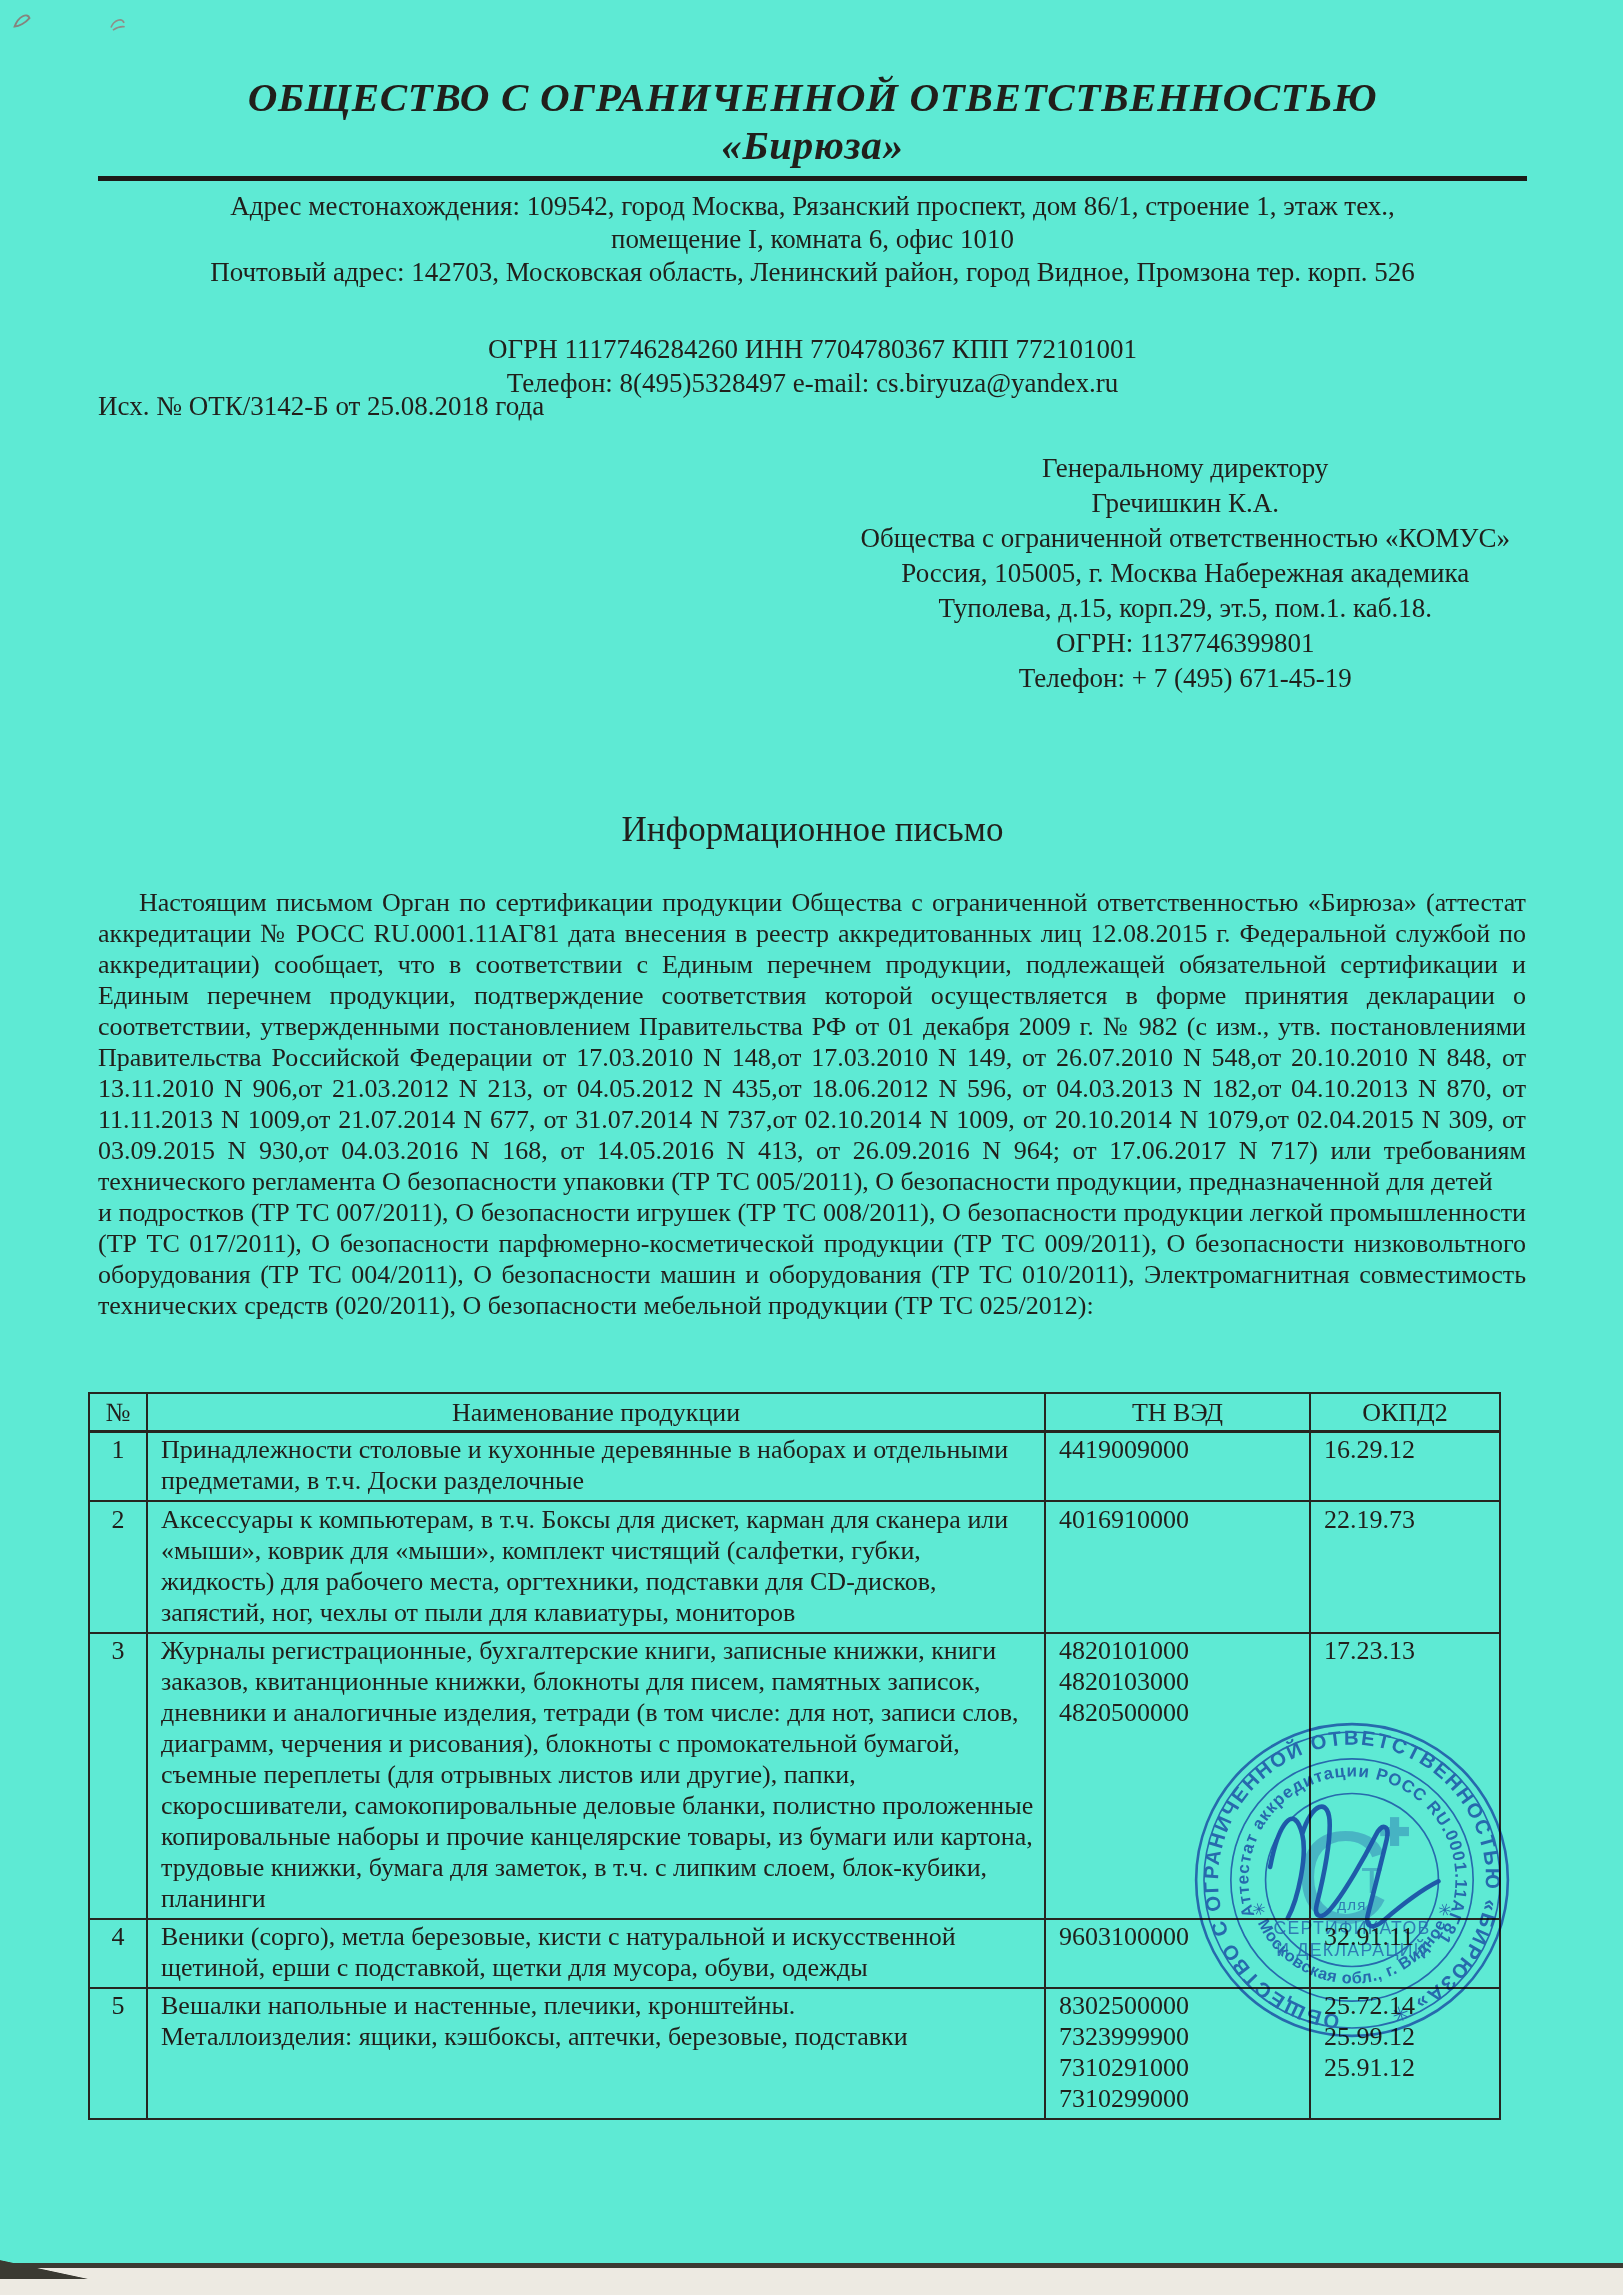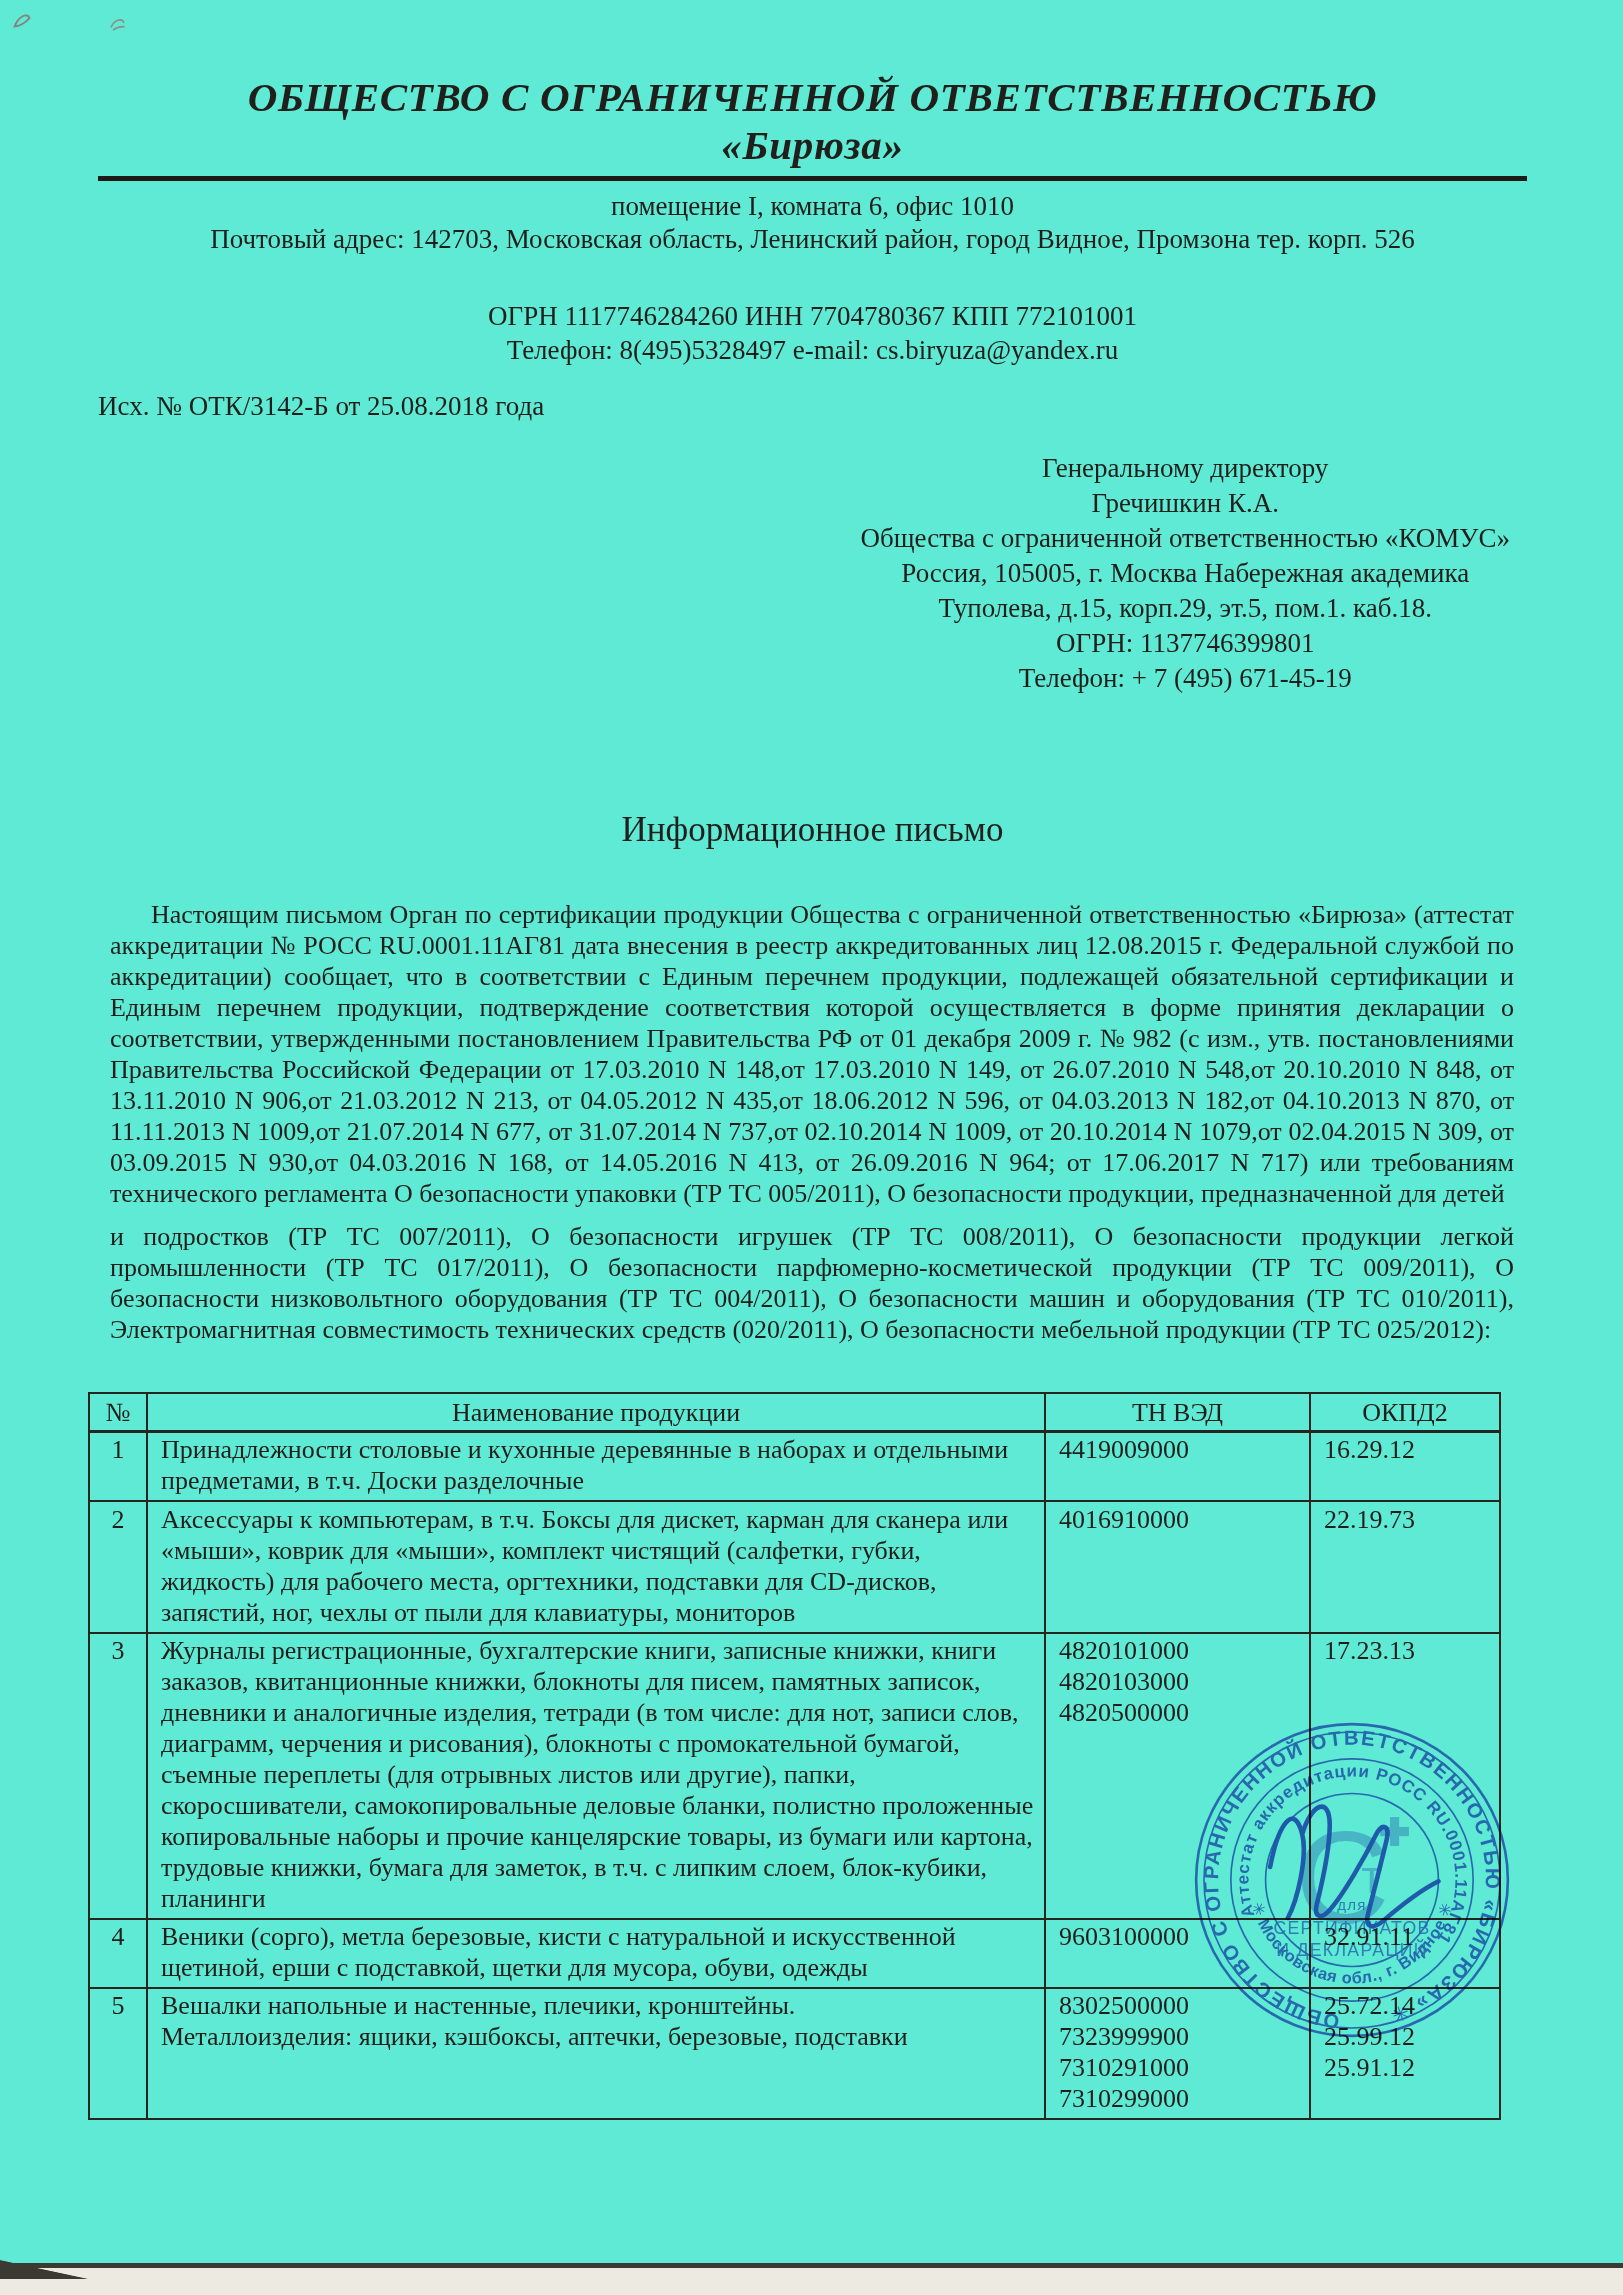--- a/index.html
+++ b/index.html
@@ -35,21 +35,21 @@
   }
   
   .letter-heading {
     position:absolute; top:810px; left:98px; width:1429px;
     text-align:center; font-size:35px;
   }
   .body-text {
     position:absolute; top:887px; left:98px; width:1428px;
     font-size:26px; line-height:31px; text-align:justify;
   }
-  .body-text p { margin:12px; }
+  .body-text p { margin:0; }
   .body-text p.indent { text-indent:41px; }
   
   .products-table {
     position:absolute; top:1392px; left:88px;
     width:1410px;
     border-collapse:collapse;
     font-size:26px; line-height:31px;
     table-layout:fixed;
   }
   .products-table th, .products-table td {
@@ -111,20 +111,21 @@
     <path d="M4 24 C10 8 24 2 27 11 C21 18 11 24 4 24 Z" fill="none" stroke="#85847e" stroke-width="3"></path>
   </svg>
   <svg class="scan-artifact" style="left:109px;top:17px;" width="18.3" height="17" viewBox="0 0 28 26">
     <path d="M3 16 C8 4 20 1 23 9 M6 20 C12 16 18 14 24 15" fill="none" stroke="#8f8e88" stroke-width="2.5"></path>
   </svg>
 
   <div class="letterhead">
     <div class="doc-title">ОБЩЕСТВО С ОГРАНИЧЕННОЙ ОТВЕТСТВЕННОСТЬЮ</div>
     <div class="doc-title">«Бирюза»</div>
     <div class="title-rule"></div>
+    <div class="addr-line">Адрес местонахождения: 109542, город Москва, Рязанский проспект, дом 86/1, строение 1, этаж тех.,</div>
     <div class="addr-line">помещение I, комната 6, офис 1010</div>
     <div class="addr-line">Почтовый адрес: 142703, Московская область, Ленинский район, город Видное, Промзона тер. корп. 526</div>
     <div class="org-codes">
       <div>ОГРН 1117746284260 ИНН 7704780367 КПП 772101001</div>
       <div>Телефон: 8(495)5328497 e-mail: cs.biryuza@yandex.ru</div>
     </div>
   </div>
 
   <div class="ref-line">Исх. № ОТК/3142-Б от 25.08.2018 года</div>
 

